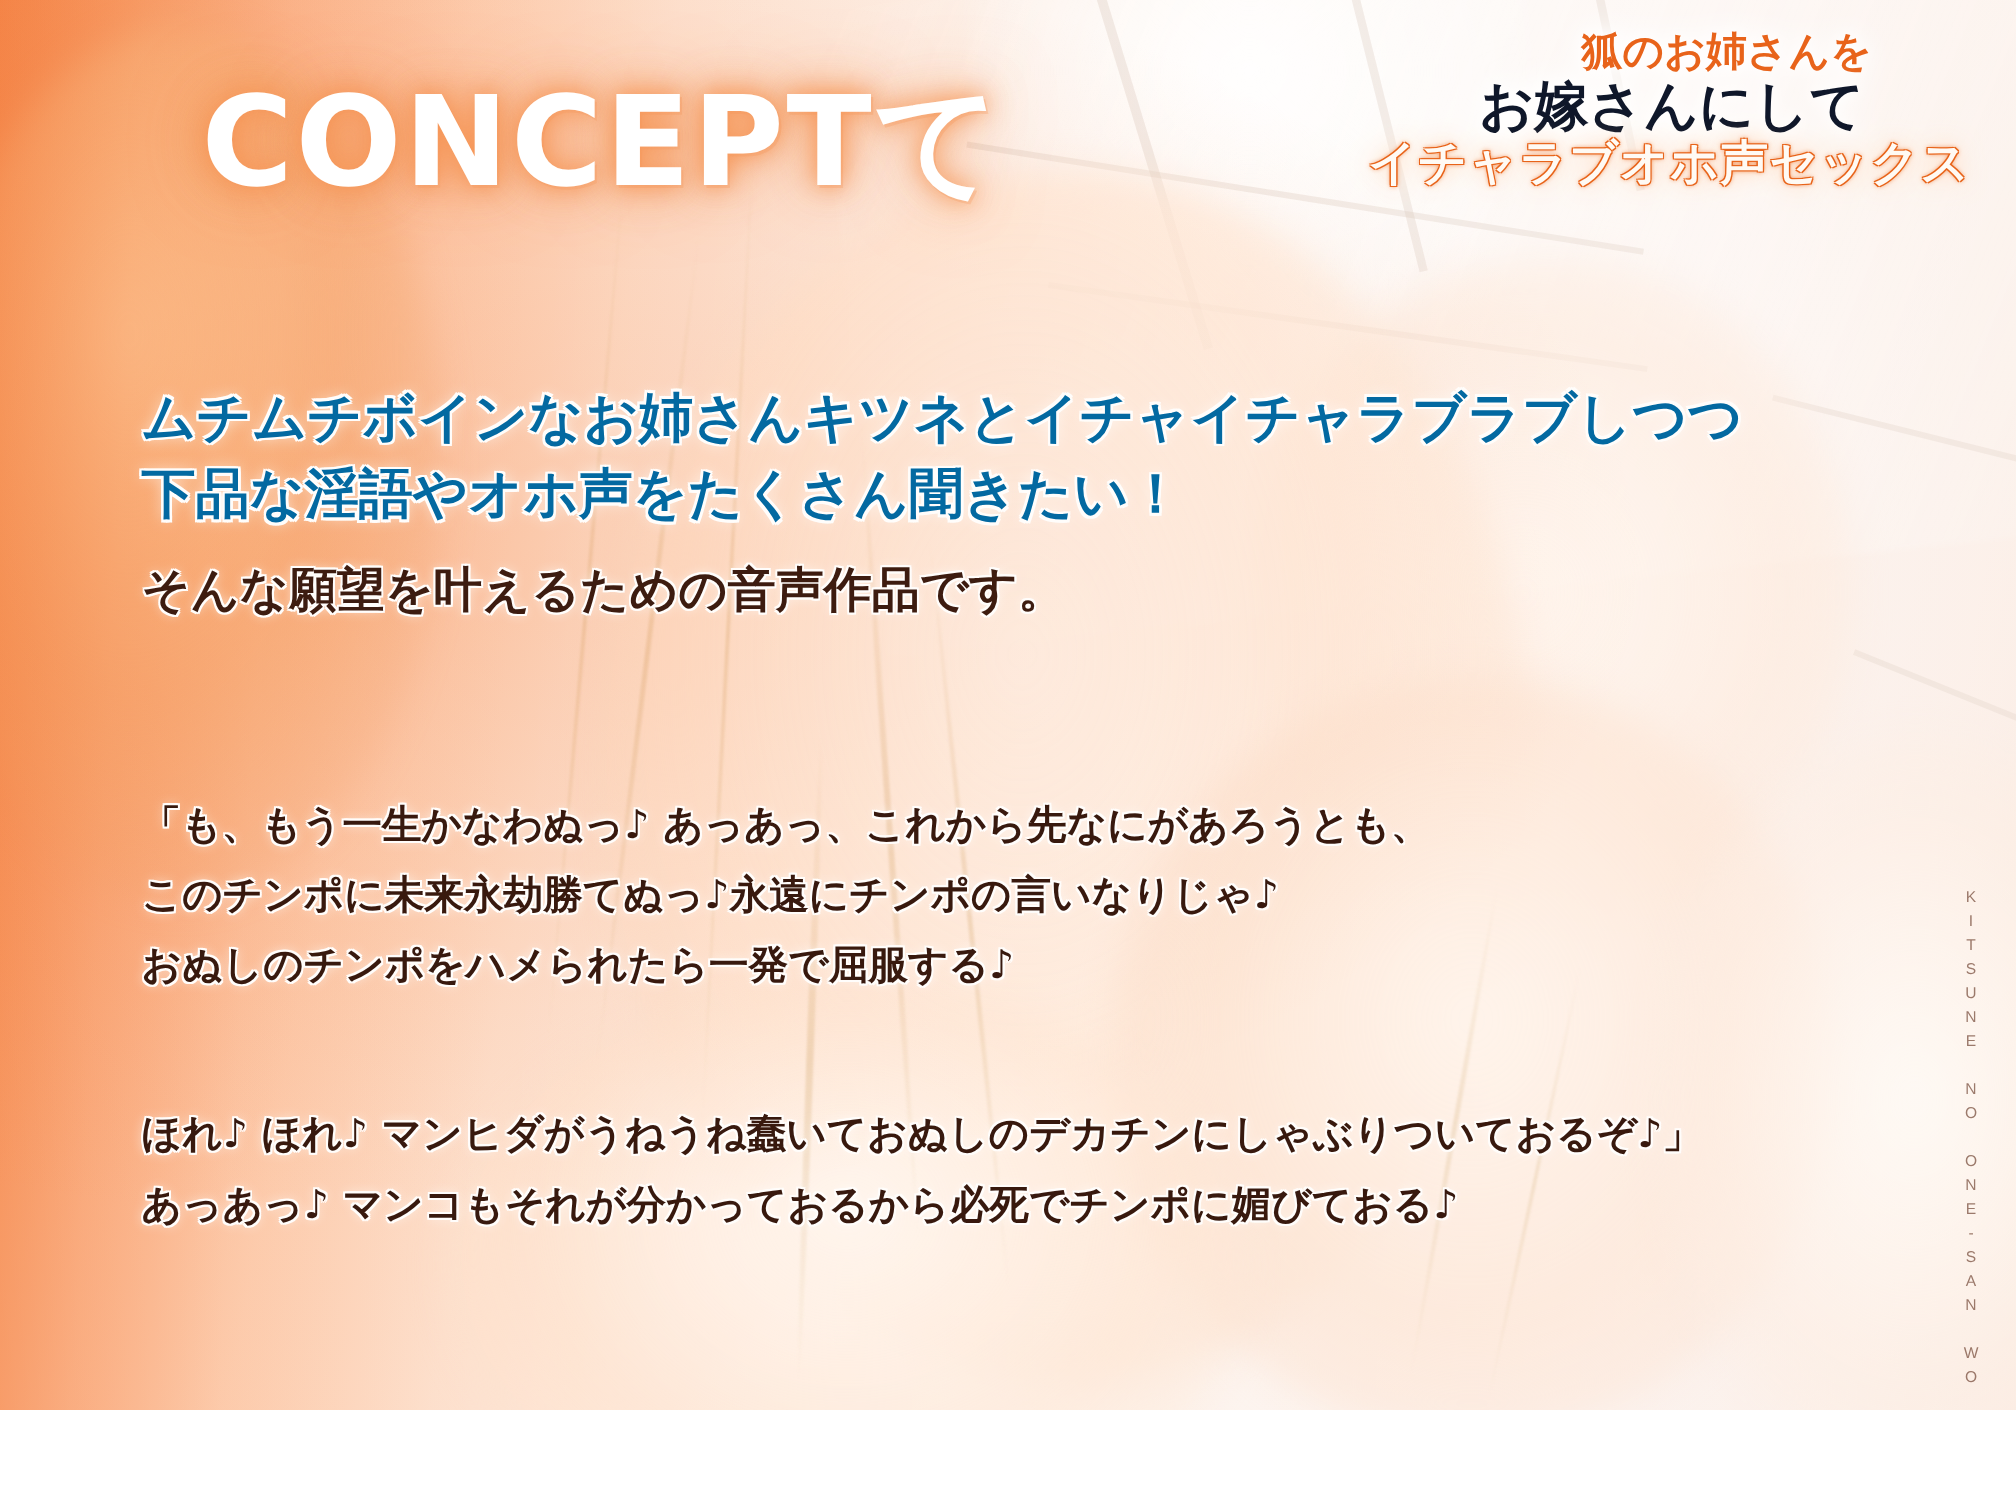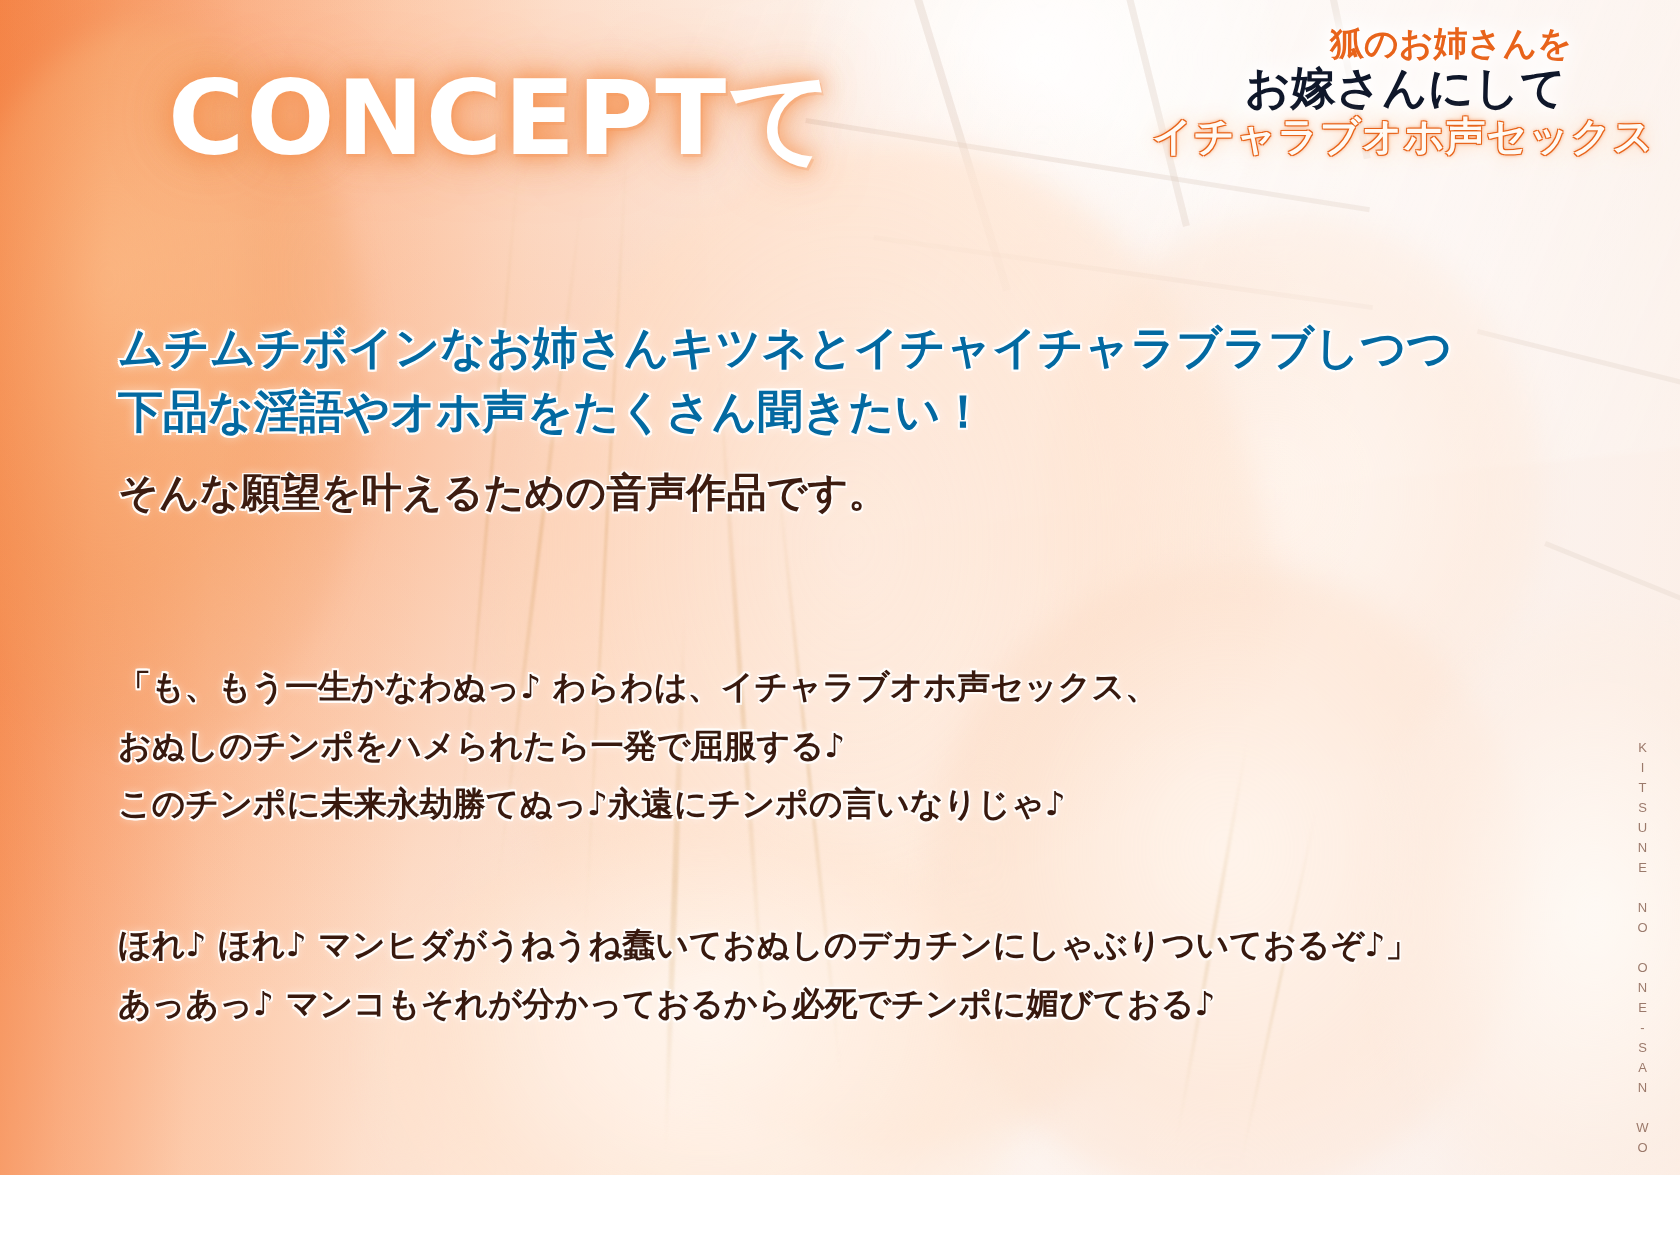--- a/index.html
+++ b/index.html
@@ -152,21 +152,21 @@
       0 0 18px rgba(245,150,86,0.95),
       0 0 34px rgba(245,150,86,0.75),
       0 0 60px rgba(240,130,60,0.55),
       2px 3px 0 rgba(246,170,120,0.35);
     white-space: nowrap;
   }
 
   
   .logo {
     position: absolute;
-    right: 108px;
+    right: 120px;
     top: 26px;
     width: 420px;
     text-align: right;
     filter: drop-shadow(0 0 14px rgba(255,255,255,0.95));
   }
   .logo-l1, .logo-l2, .logo-l3 {
     font-family: "DejaVu Sans", sans-serif;
     font-weight: 700;
     line-height: 1.05;
     white-space: nowrap;
@@ -319,23 +319,23 @@
     <div class="logo-l3">イチャラブオホ声セックス</div>
   </div>
 
   <div class="copy">
     <div class="lead-line">ムチムチボインなお姉さんキツネとイチャイチャラブラブしつつ</div>
     <div class="lead-line">下品な淫語やオホ声をたくさん聞きたい！</div>
     <div class="sub-line">そんな願望を叶えるための音声作品です。</div>
   </div>
 
   <div class="quote-block">
-    <div class="quote-line">「も、もう一生かなわぬっ♪ わらわは、イチャラブオホ声セックス、</div>
+    <div class="quote-line">「も、もう一生かなわぬっ♪ あっあっ、これから先なにがあろうとも、</div>
+    <div class="quote-line">このチンポに未来永劫勝てぬっ♪永遠にチンポの言いなりじゃ♪</div>
     <div class="quote-line">おぬしのチンポをハメられたら一発で屈服する♪</div>
-    <div class="quote-line">このチンポに未来永劫勝てぬっ♪永遠にチンポの言いなりじゃ♪</div>
   </div>
 
   <div class="quote-block-2">
     <div class="quote-line">ほれ♪ ほれ♪ マンヒダがうねうね蠢いておぬしのデカチンにしゃぶりついておるぞ♪」</div>
     <div class="quote-line">あっあっ♪ マンコもそれが分かっておるから必死でチンポに媚びておる♪</div>
   </div>
 
   <div class="romaji">KITSUNE NO ONE-SAN WO OYOME-SAN NI SITE ICHARABU OHO-GOE SEX</div>
 
 </div>

